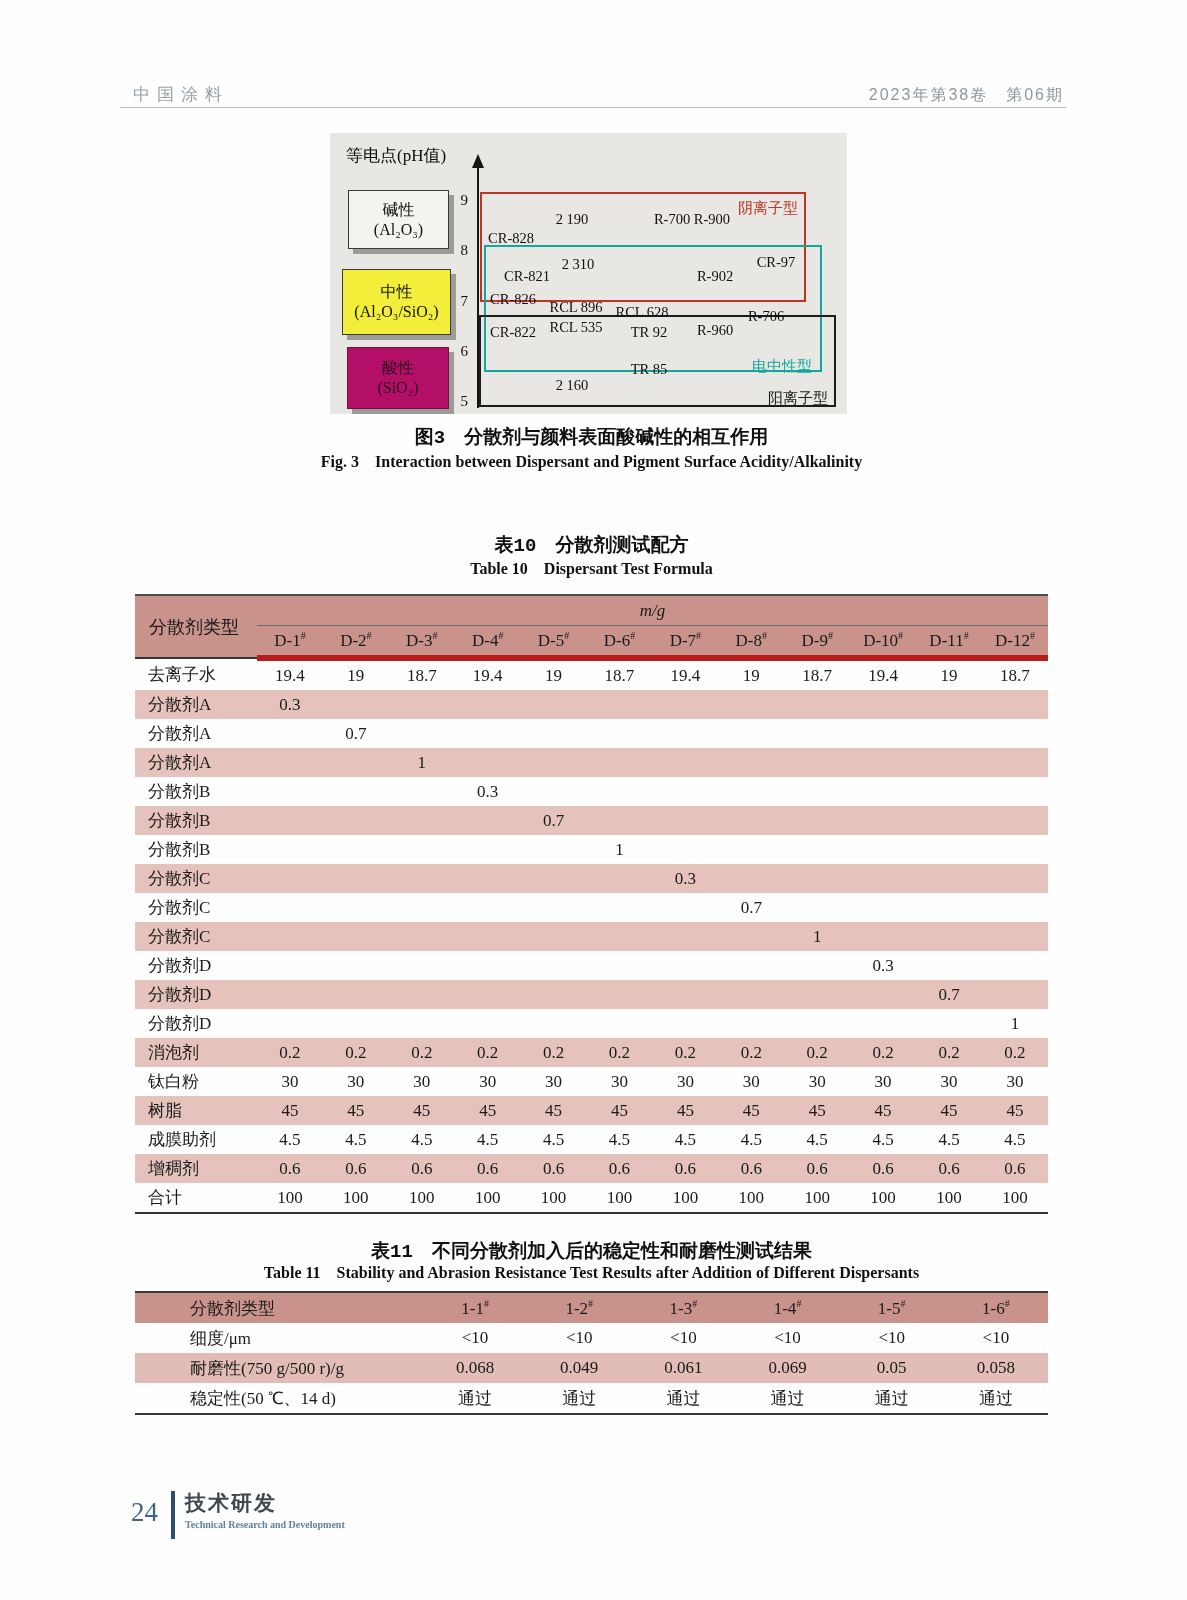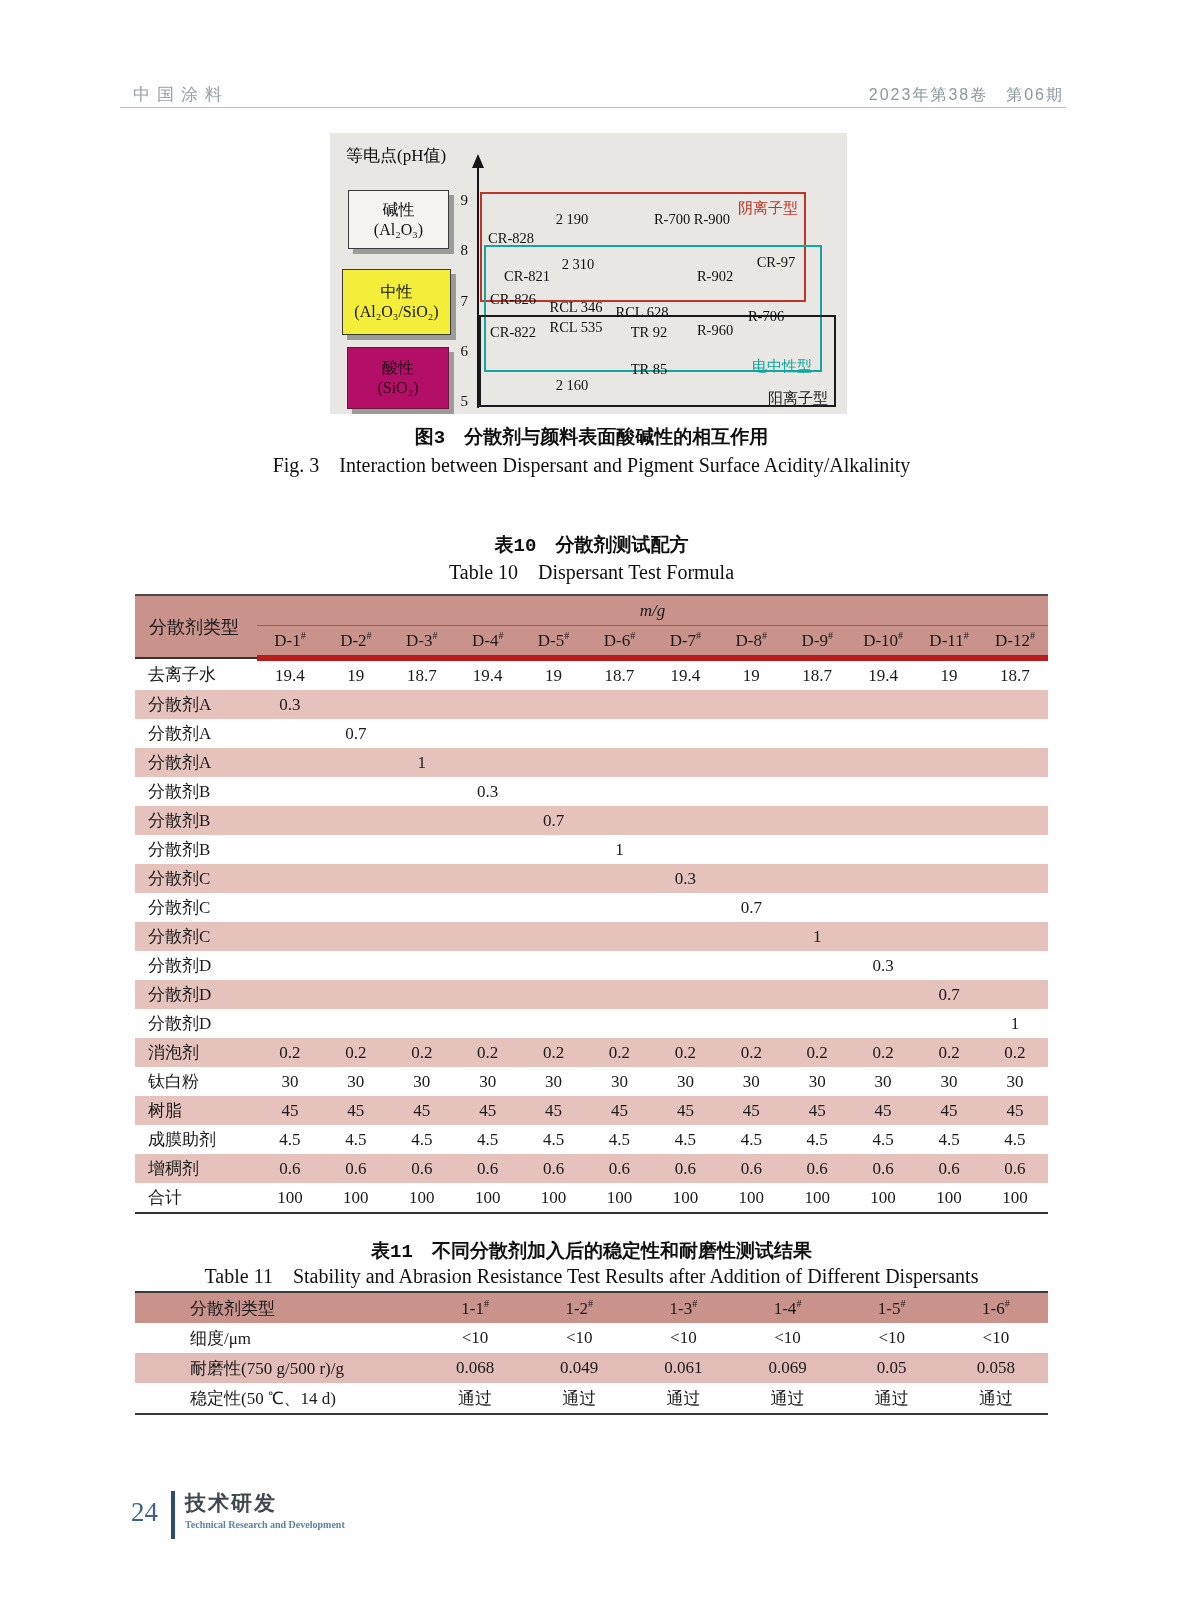--- a/index.html
+++ b/index.html
@@ -30,21 +30,21 @@
         font-size:15px;color:#111;}
   .region{position:absolute;border-style:solid;border-width:2.5px;}
   .region-label{position:absolute;transform:translate(-50%,-50%);font-size:15px;white-space:nowrap;
                 font-family:"Liberation Sans",sans-serif;z-index:5;}
   .pt{position:absolute;transform:translate(-50%,-50%);font-size:14.5px;white-space:nowrap;
       color:#101010;z-index:4;}
 
   
   .cap{position:absolute;left:135px;width:913px;text-align:center;}
   .cap-cn{font-family:Liberation Mono, monospace;font-weight:bold;font-size:19px;color:#101010;}
-  .cap-en{font-family:"Liberation Serif",serif;font-weight:normal;font-size:20px;color:#101010;}
+  .cap-en{font-family:"Liberation Serif",serif;font-weight:bold;font-size:16px;color:#101010;}
 
   
   table{border-collapse:collapse;table-layout:fixed;font-size:17px;color:#1a1a1a;}
   #table10{position:absolute;left:135px;top:594px;width:913px;
            border-top:2px solid #4a4a4a;border-bottom:2px solid #333;}
   #table10 thead th{background:#c9938c;font-weight:normal;height:27px;}
   #table10 .stub-head{text-align:left;padding-left:14px;font-size:18px;border-bottom:2px solid #333;}
   #table10 .unit-cell{font-style:italic;border-bottom:1px solid #6f6f6f;}
   #table10 thead tr:last-child th{border-bottom:6px solid #b91c1c;}
   #table10 tbody td{height:27px;text-align:center;}
@@ -108,21 +108,21 @@
       <div class="region" style="left: 149px; top: 181.57px; width: 353px; height: 87.9625px; border-color: rgb(27, 27, 27);"></div>
       <span class="region-label" style="left: 468px; top: 265.488px; color: rgb(27, 27, 27);">阳离子型</span>
       <span class="pt" style="left: 242px; top: 86.095px;">2 190</span>
       <span class="pt" style="left: 362px; top: 86.095px;">R-700 R-900</span>
       <span class="pt" style="left: 181px; top: 104.688px;">CR-828</span>
       <span class="pt" style="left: 248px; top: 131.32px;">2 310</span>
       <span class="pt" style="left: 446px; top: 128.808px;">CR-97</span>
       <span class="pt" style="left: 197px; top: 143.38px;">CR-821</span>
       <span class="pt" style="left: 385px; top: 143.38px;">R-902</span>
       <span class="pt" style="left: 183px; top: 165.993px;">CR-826</span>
-      <span class="pt" style="left: 246px; top: 174.032px;">RCL 346</span>
+      <span class="pt" style="left: 246px; top: 174.032px;">RCL 896</span>
       <span class="pt" style="left: 312px; top: 179.058px;">RCL 628</span>
       <span class="pt" style="left: 436px; top: 182.575px;">R-706</span>
       <span class="pt" style="left: 246px; top: 194.132px;">RCL 535</span>
       <span class="pt" style="left: 183px; top: 199.157px;">CR-822</span>
       <span class="pt" style="left: 319px; top: 199.157px;">TR 92</span>
       <span class="pt" style="left: 385px; top: 196.645px;">R-960</span>
       <span class="pt" style="left: 319px; top: 236.343px;">TR 85</span>
       <span class="pt" style="left: 242px; top: 251.92px;">2 160</span>
     </div>
 

